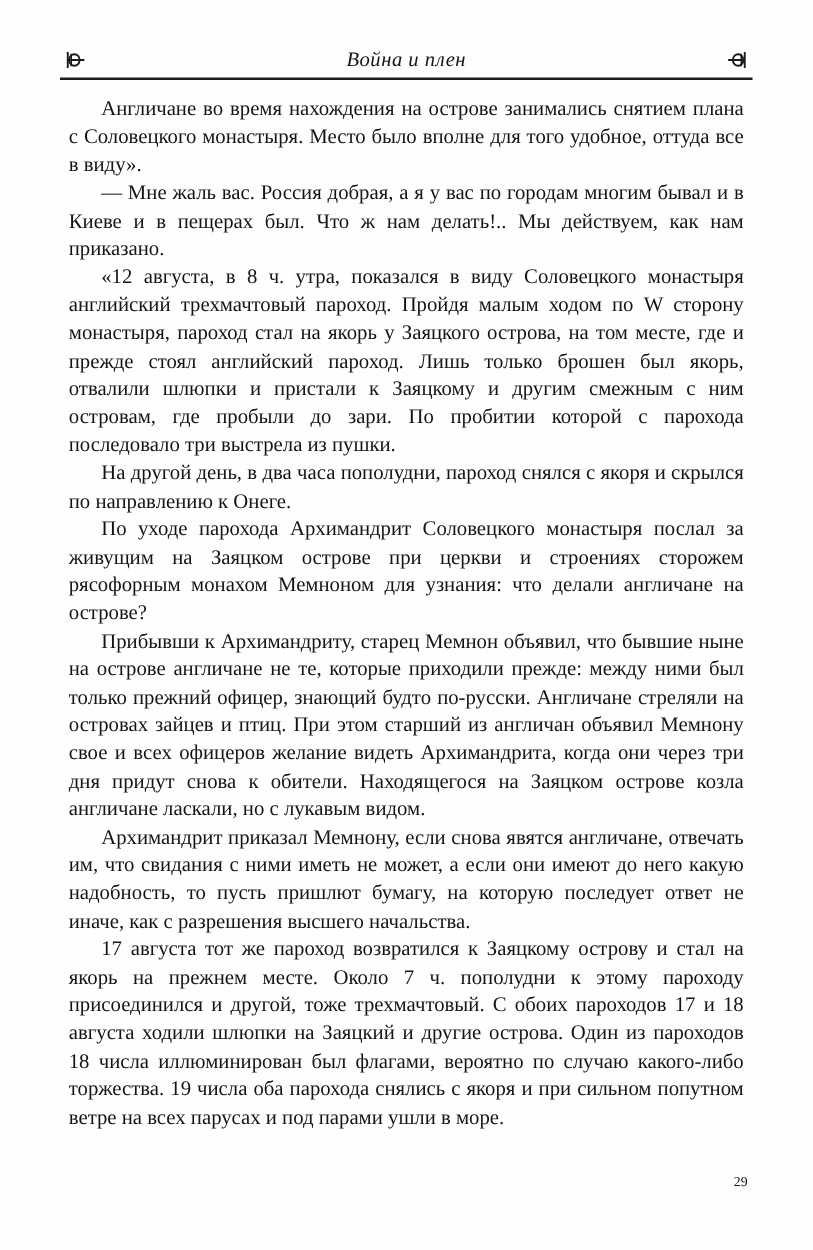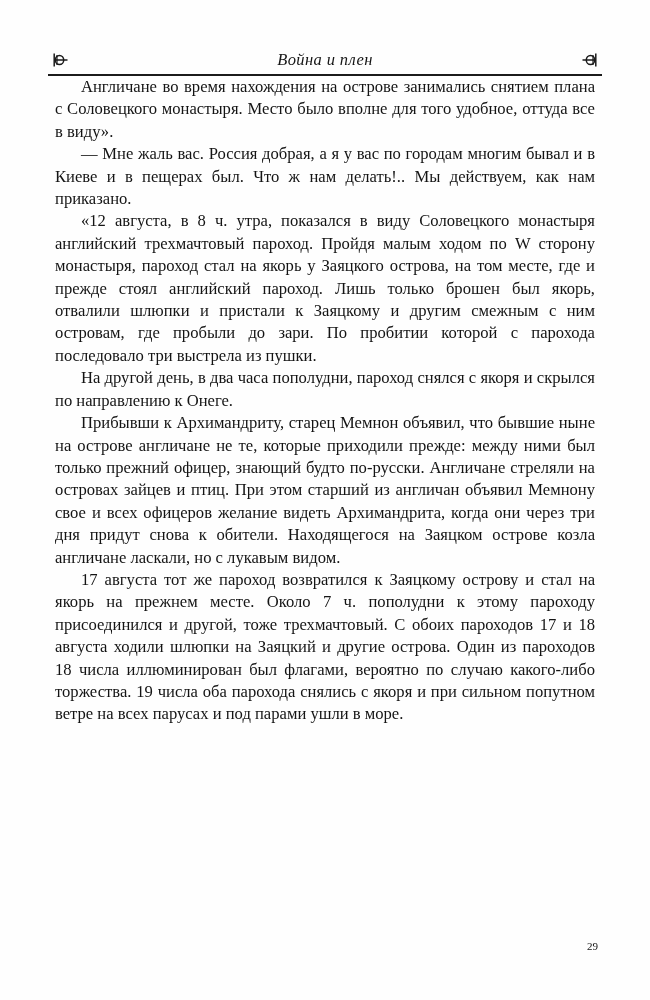--- a/index.html
+++ b/index.html
@@ -22,21 +22,21 @@
     box-sizing: border-box;
     padding: 0;
     background: #fefefe;
   }
 
   
   .running-head {
     position: absolute;
     left: 48px;
     right: 48px;
-    top: 48px;
+    top: 36px;
     height: 30px;
   }
   .running-head-inner {
     display: flex;
     align-items: center;
     justify-content: space-between;
     height: 24px;
   }
   .head-title {
     flex: 1 1 auto;
@@ -121,19 +121,21 @@
 
     </div>
     <div class="head-rule"></div>
   </div>
 
   <div class="body-text">
     <p class="para">Англичане во время нахождения на острове занимались снятием плана с Соловецкого монастыря. Место было вполне для того удобное, оттуда все в виду».</p>
     <p class="para">— Мне жаль вас. Россия добрая, а я у вас по городам многим бывал и в Киеве и в пещерах был. Что ж нам делать!.. Мы действуем, как нам приказано.</p>
     <p class="para">«12 августа, в 8 ч. утра, показался в виду Соловецкого монастыря английский трехмачтовый пароход. Пройдя малым ходом по W сторону монастыря, пароход стал на якорь у Заяцкого острова, на том месте, где и прежде стоял английский пароход. Лишь только брошен был якорь, отвалили шлюпки и пристали к Заяцкому и другим смежным с ним островам, где пробыли до зари. По пробитии которой с парохода последовало три выстрела из пушки.</p>
     <p class="para">На другой день, в два часа пополудни, пароход снялся с якоря и скрылся по направлению к Онеге.</p>
+    <p class="para">По уходе парохода Архимандрит Соловецкого монастыря послал за живущим на Заяцком острове при церкви и строениях сторожем рясофорным монахом Мемноном для узнания: что делали англичане на острове?</p>
     <p class="para">Прибывши к Архимандриту, старец Мемнон объявил, что бывшие ныне на острове англичане не те, которые приходили прежде: между ними был только прежний офицер, знающий будто по-русски. Англичане стреляли на островах зайцев и птиц. При этом старший из англичан объявил Мемнону свое и всех офицеров желание видеть Архимандрита, когда они через три дня придут снова к обители. Находящегося на Заяцком острове козла англичане ласкали, но с лукавым видом.</p>
+    <p class="para">Архимандрит приказал Мемнону, если снова явятся англичане, отвечать им, что свидания с ними иметь не может, а если они имеют до него какую надобность, то пусть пришлют бумагу, на которую последует ответ не иначе, как с разрешения высшего начальства.</p>
     <p class="para">17 августа тот же пароход возвратился к Заяцкому острову и стал на якорь на прежнем месте. Около 7 ч. пополудни к этому пароходу присоединился и другой, тоже трехмачтовый. С обоих пароходов 17 и 18 августа ходили шлюпки на Заяцкий и другие острова. Один из пароходов 18 числа иллюминирован был флагами, вероятно по случаю какого-либо торжества. 19 числа оба парохода снялись с якоря и при сильном попутном ветре на всех парусах и под парами ушли в море.</p>
   </div>
 
   <div class="folio">29</div>
 
 </div>
 
 </body></html>

